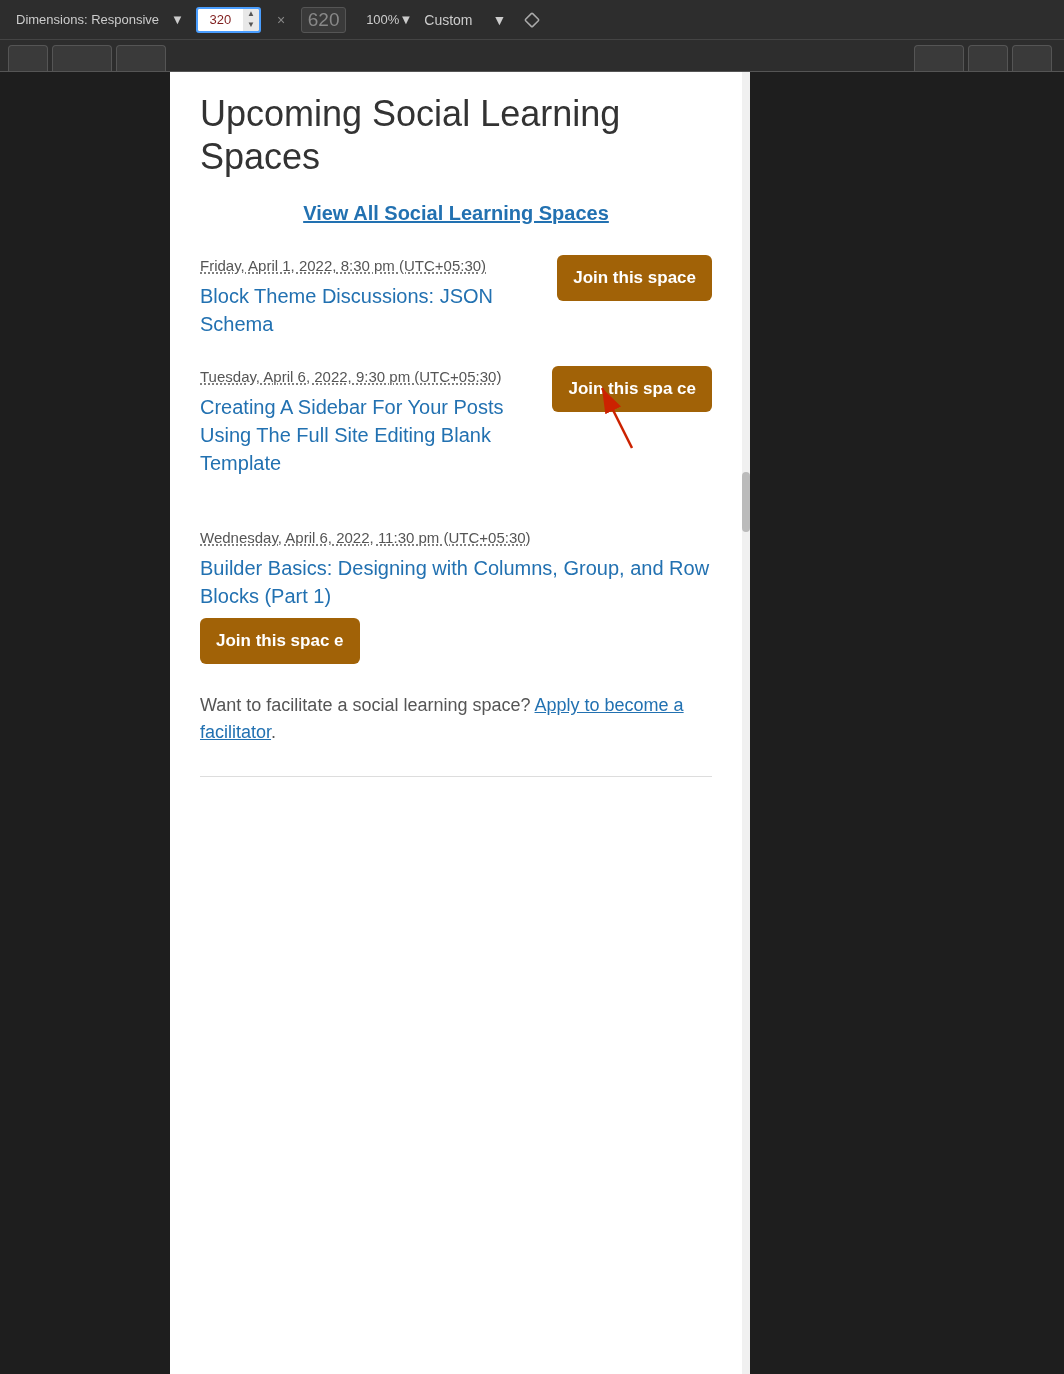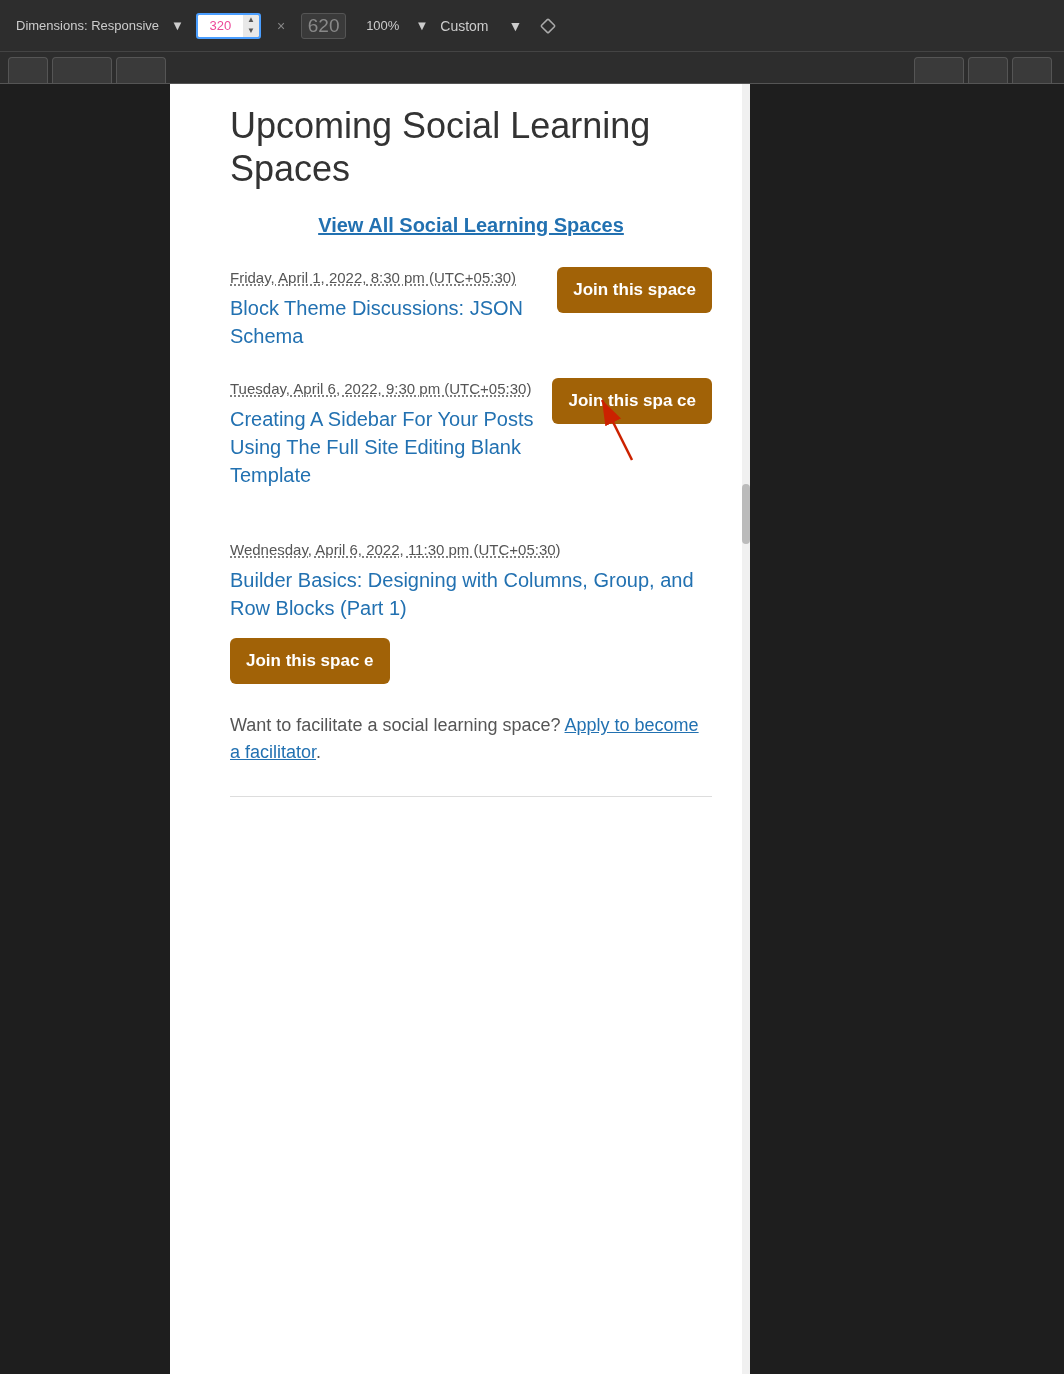--- a/index.html
+++ b/index.html
@@ -7,21 +7,21 @@
       background: #1e1e1e;
       font-family: -apple-system, BlinkMacSystemFont, 'Segoe UI', Arial, sans-serif;
       width: 1064px;
       min-height: 1374px;
     }
 
     
     .toolbar {
       background: #2d2d2d;
       border-bottom: 1px solid #444;
-      height: 52px;
+      height: 40px;
       display: flex;
       align-items: center;
       padding: 0 16px;
       gap: 12px;
       position: relative;
     }
     .toolbar-label {
       color: #ccc;
       font-size: 13px;
       white-space: nowrap;
@@ -34,21 +34,21 @@
       overflow: hidden;
       height: 26px;
     }
     .dimension-input {
       background: white;
       border: none;
       width: 45px;
       height: 100%;
       text-align: center;
       font-size: 13px;
-      color: #ec4899;
+      color: #7f1d1d;
       padding: 0 4px;
       outline: none;
     }
     .dimension-spinners {
       display: flex;
       flex-direction: column;
       background: #e8e8e8;
       height: 100%;
       width: 16px;
     }
@@ -76,21 +76,21 @@
       color: #888;
       width: 45px;
       height: 26px;
       text-align: center;
       font-size: 19px;
       padding: 0 4px;
     }
     .zoom-control {
       display: flex;
       align-items: center;
-      gap: 16px;
+      gap: 0;
       color: #ccc;
       font-size: 13px;
       cursor: pointer;
       margin-left: 8px;
     }
     .custom-control {
       display: flex;
       align-items: center;
       gap: 20px;
       color: #ccc;
@@ -166,21 +166,20 @@
       width: 8px;
       height: 60px;
       background: #bbb;
       border-radius: 4px;
     }
 
     
     .content {
       padding: 20px 30px 40px 30px;
       padding-right: 38px;
-      margin-left: 30px;
     }
 
     .page-title {
       font-size: 36px;
       font-weight: 400;
       color: #333;
       line-height: 1.2;
       margin-bottom: 24px;
     }
 
@@ -193,21 +192,21 @@
       text-decoration: underline;
       margin-bottom: 30px;
       cursor: pointer;
     }
 
     
     .space-item {
       display: flex;
       align-items: flex-start;
       margin-bottom: 28px;
-      gap: 16px;
+      gap: 8px;
       position: relative;
     }
 
     .space-info {
       flex: 1;
     }
 
     .space-date {
       font-size: 15px;
       color: #555;

